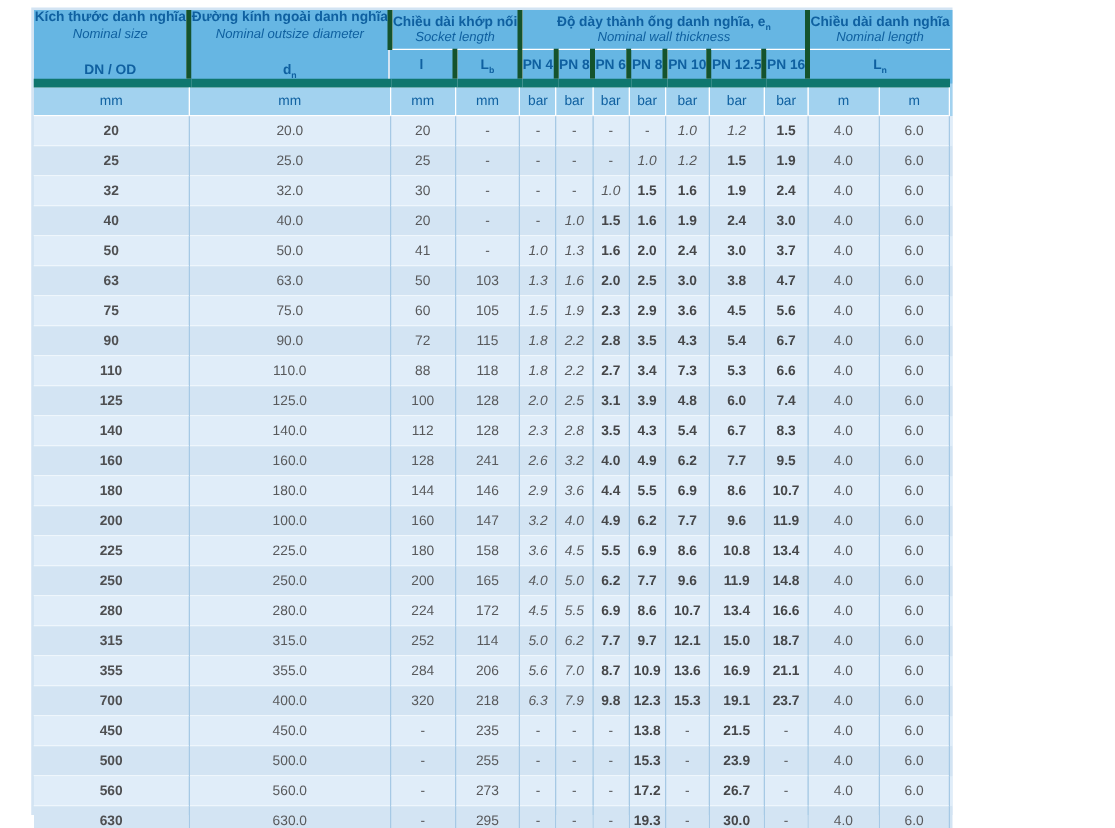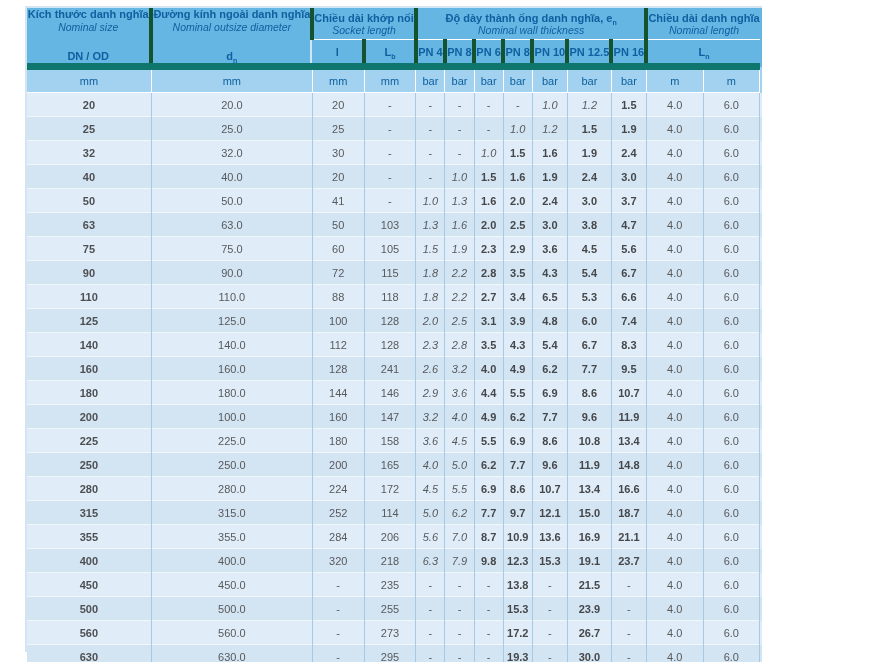--- a/index.html
+++ b/index.html
@@ -252,21 +252,21 @@
         </tr>
         <tr class="even">
           <td class="dnc">110</td>
           <td class="">110.0</td>
           <td class="">88</td>
           <td class="">118</td>
           <td class="it">1.8</td>
           <td class="it">2.2</td>
           <td class="bd">2.7</td>
           <td class="bd">3.4</td>
-          <td class="bd">6.5</td>
+          <td class="bd">7.3</td>
           <td class="bd">5.3</td>
           <td class="bd">6.6</td>
           <td class="">4.0</td>
           <td class="cell-lastlen">6.0</td>
           <td class="sp"></td>
         </tr>
         <tr class="odd">
           <td class="dnc">125</td>
           <td class="">125.0</td>
           <td class="">100</td>
@@ -420,21 +420,21 @@
           <td class="bd">8.7</td>
           <td class="bd">10.9</td>
           <td class="bd">13.6</td>
           <td class="bd">16.9</td>
           <td class="bd">21.1</td>
           <td class="">4.0</td>
           <td class="cell-lastlen">6.0</td>
           <td class="sp"></td>
         </tr>
         <tr class="odd">
-          <td class="dnc">400</td>
+          <td class="dnc">700</td>
           <td class="">400.0</td>
           <td class="">320</td>
           <td class="">218</td>
           <td class="it">6.3</td>
           <td class="it">7.9</td>
           <td class="bd">9.8</td>
           <td class="bd">12.3</td>
           <td class="bd">15.3</td>
           <td class="bd">19.1</td>
           <td class="bd">23.7</td>

